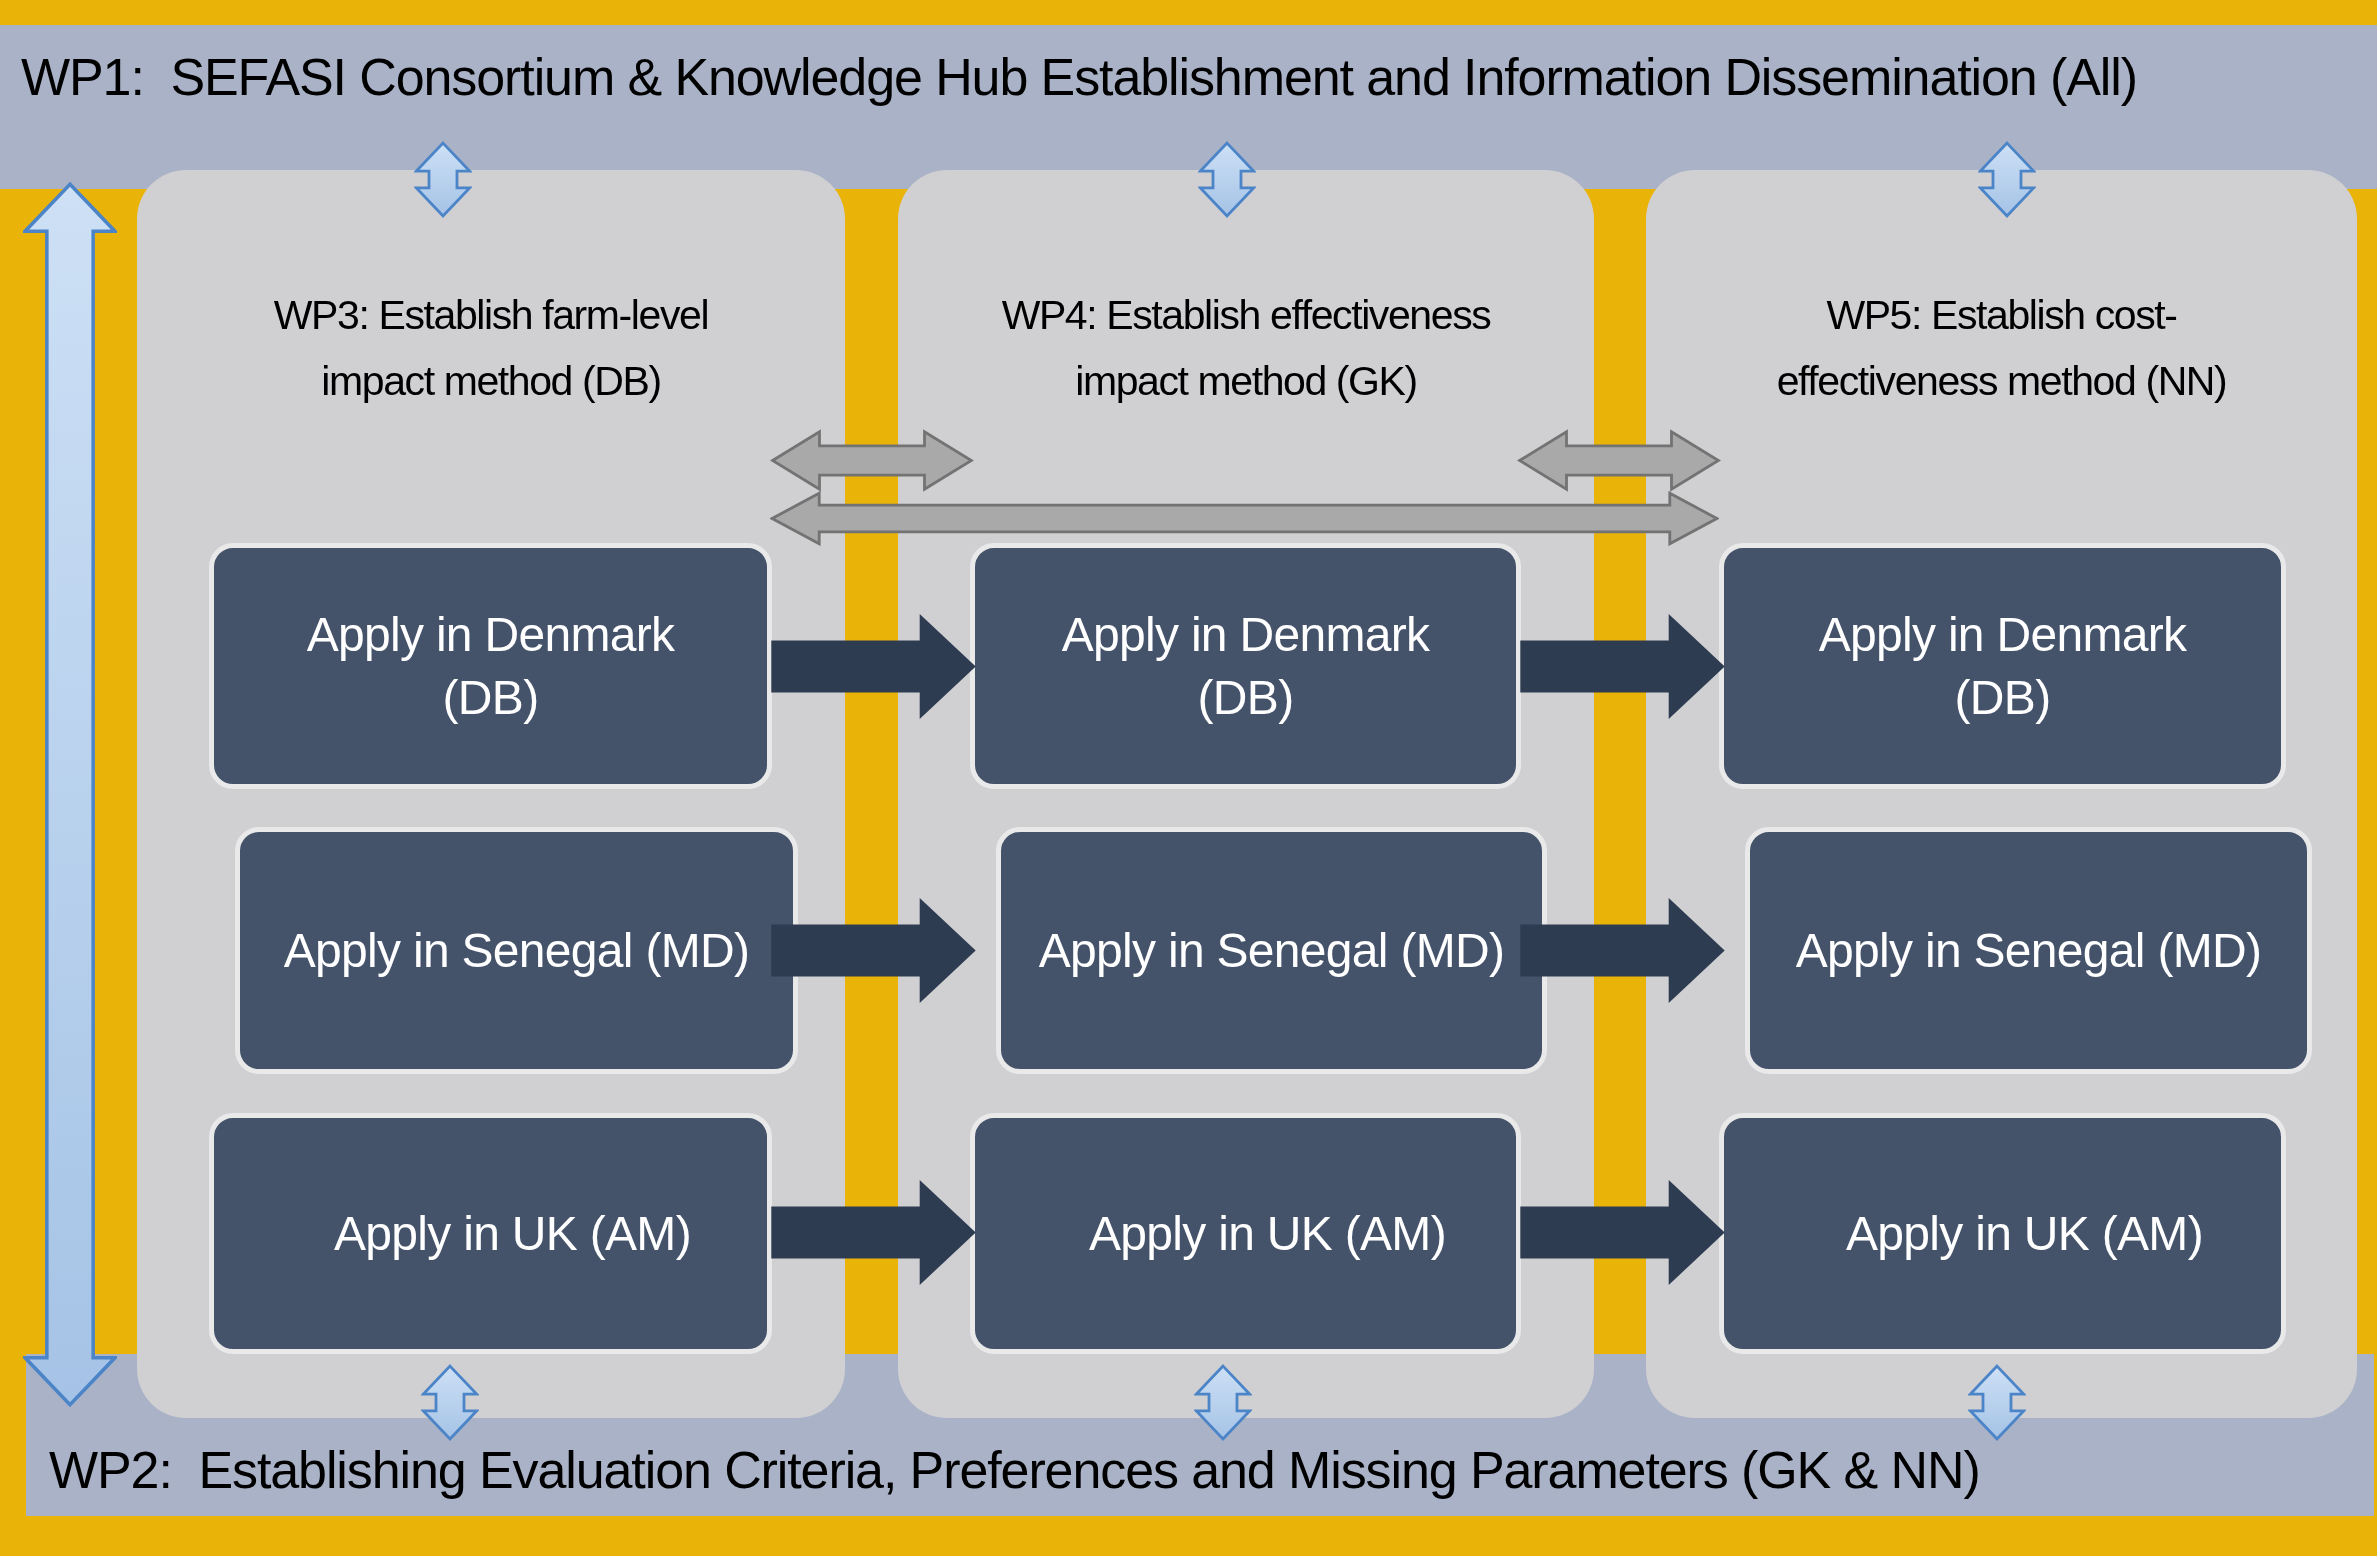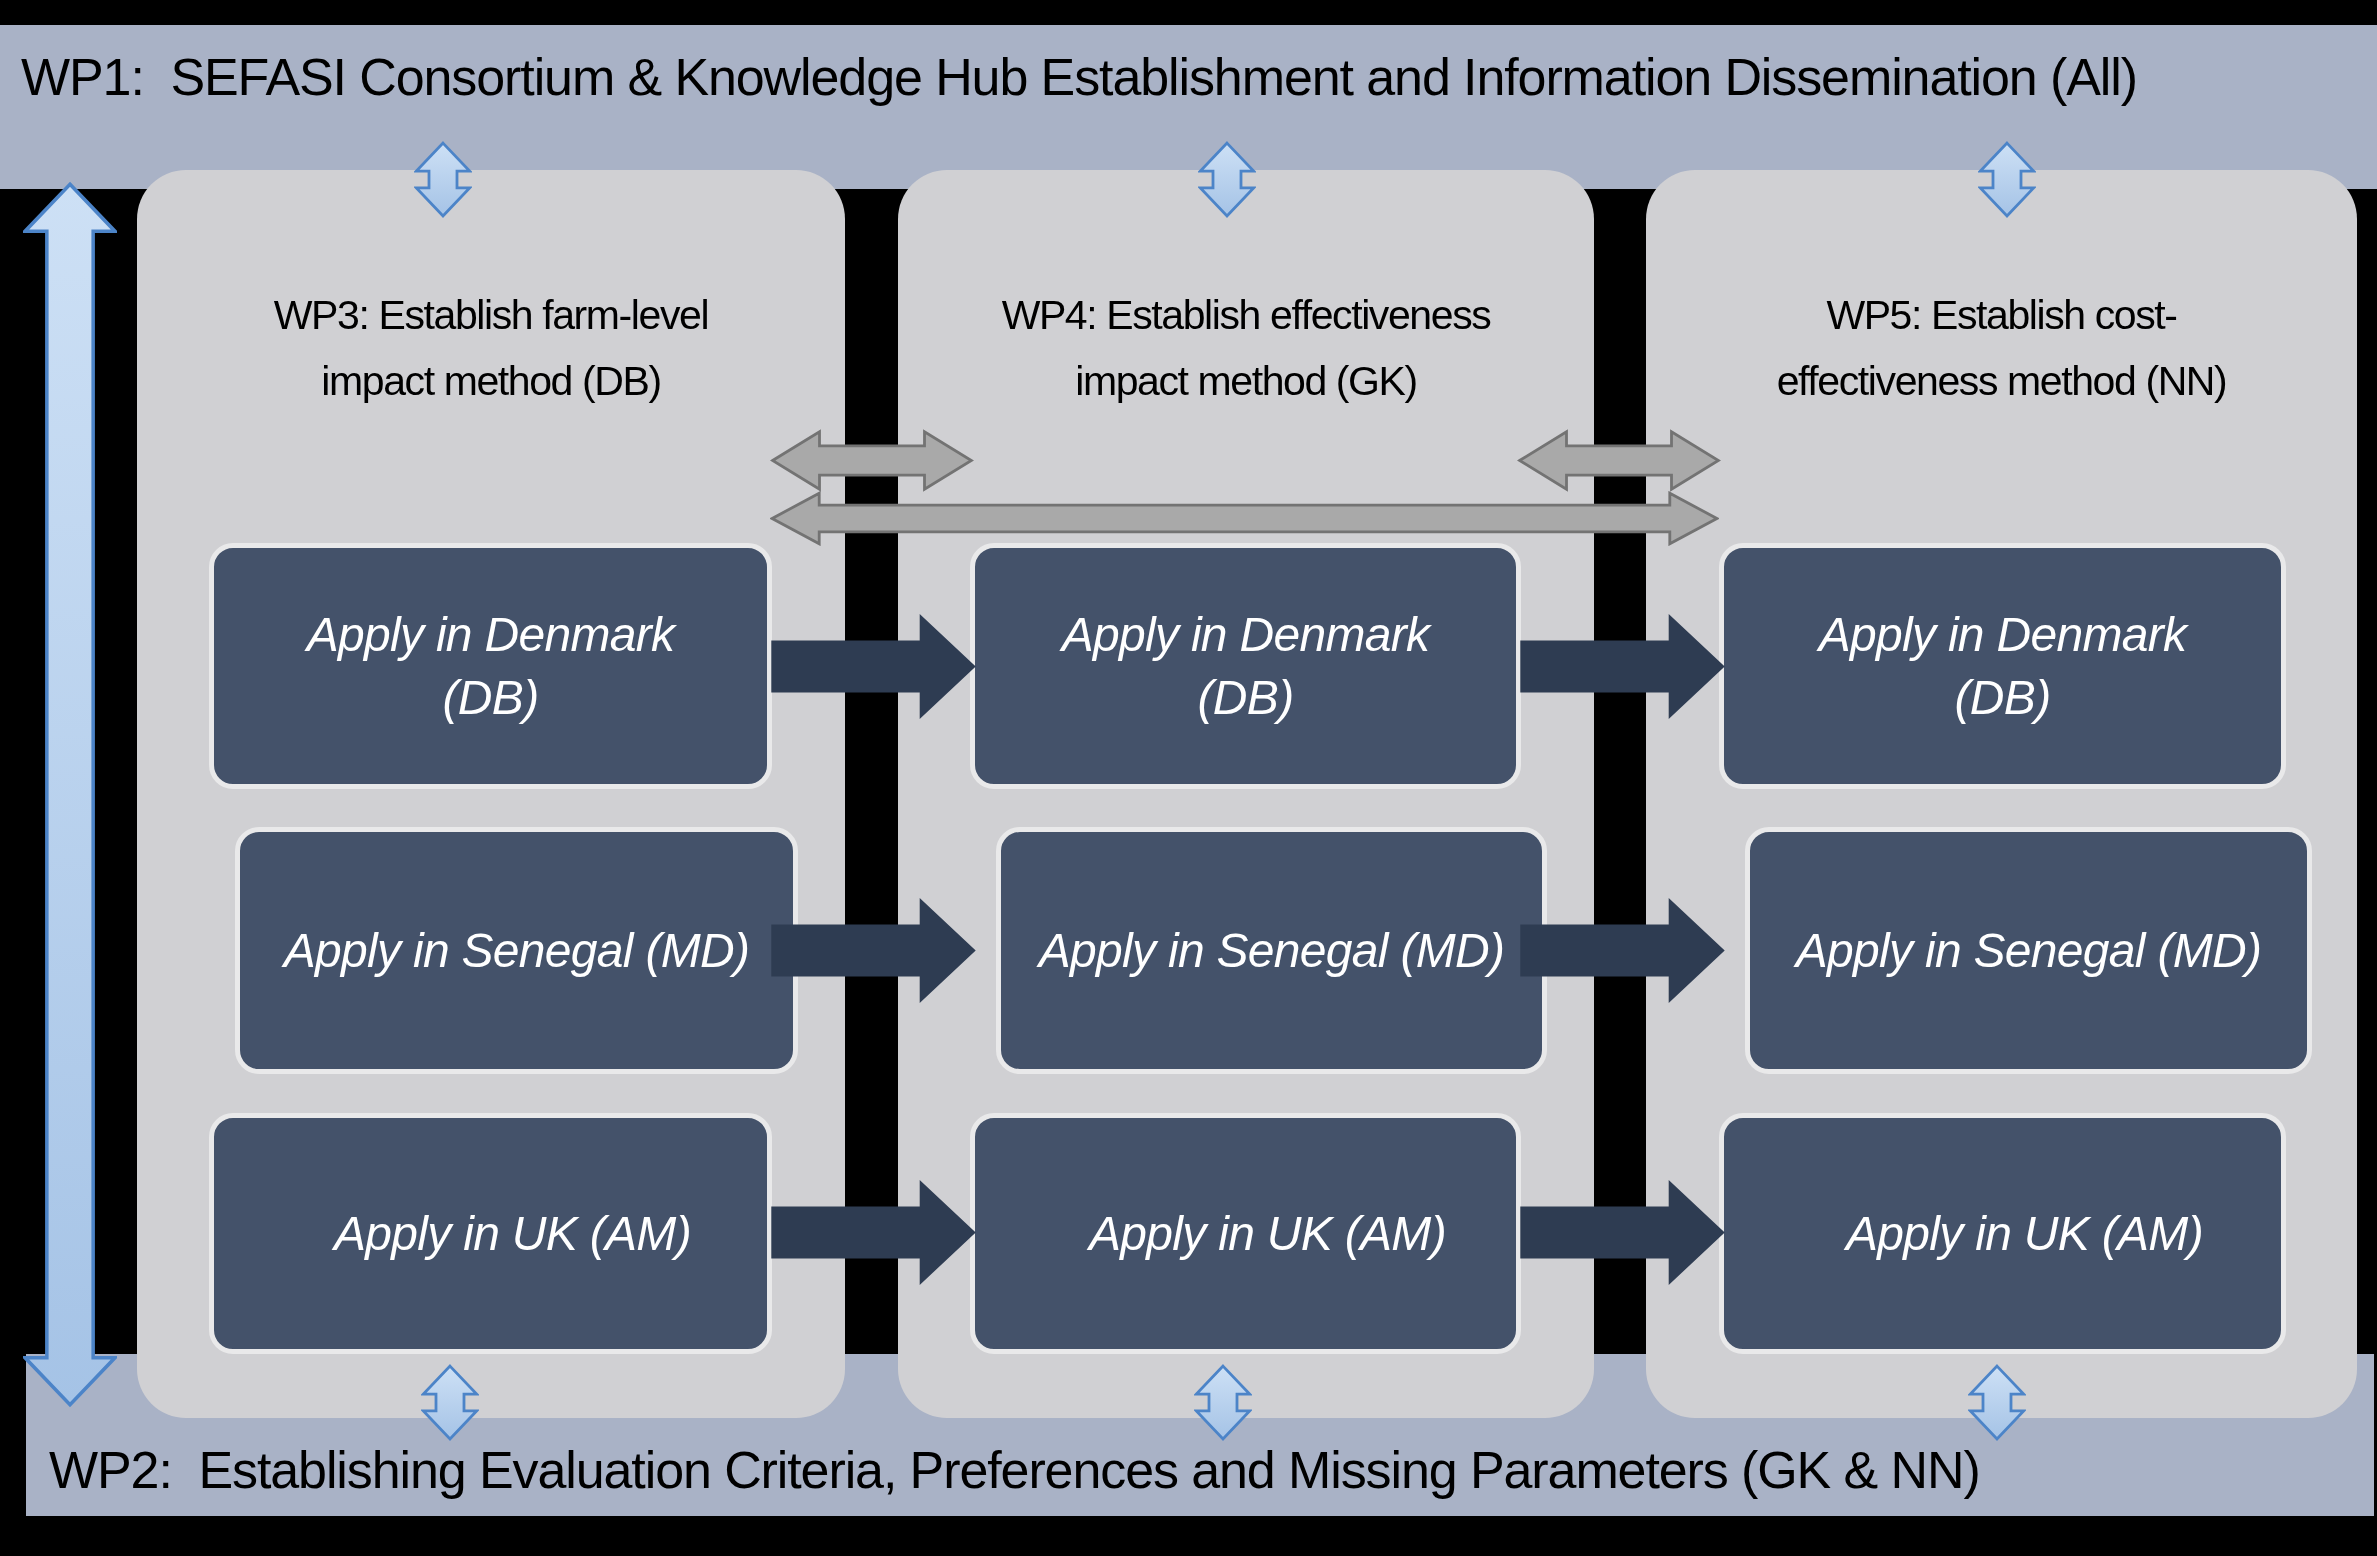--- a/index.html
+++ b/index.html
@@ -1,19 +1,19 @@
 <!DOCTYPE html>
 <html style="font-size:11.2px"><head>
 <meta charset="utf-8">
 <style>
   html,body{margin:0;padding:0;background:#ffffff;}
   .canvas{
     position:relative;
     width:2377px;height:1556px;
-    background:#000000;
+    background:#eab308;
     overflow:hidden;
     font-family:"Liberation Sans", sans-serif;
   }
   
   .banner{
     position:absolute;
     background:#a9b2c6;
     color:#000;
     font-size:52px;
     letter-spacing:-1.1px;
@@ -51,21 +51,20 @@
     border-radius:24px;
     box-sizing:border-box;
     color:#ffffff;
     font-size:48px;
     line-height:63px;
     letter-spacing:-0.7px;
     display:flex;align-items:center;justify-content:center;
     text-align:center;
     white-space:pre-line;
     z-index:3;
-    font-style:italic;
   }
   .bc1{left:209px;width:563px;}
   .bc2{left:970px;width:551px;}
   .bc3{left:1719px;width:567px;}
   .br1{top:543px;height:246px;}
   .br2{top:827px;height:247px;margin-left:26px;}
   .br3{top:1113px;height:241px;padding-left:44px;}
   
   .arrow{position:absolute;z-index:4;}
   .defs{position:absolute;width:0;height:0;}

